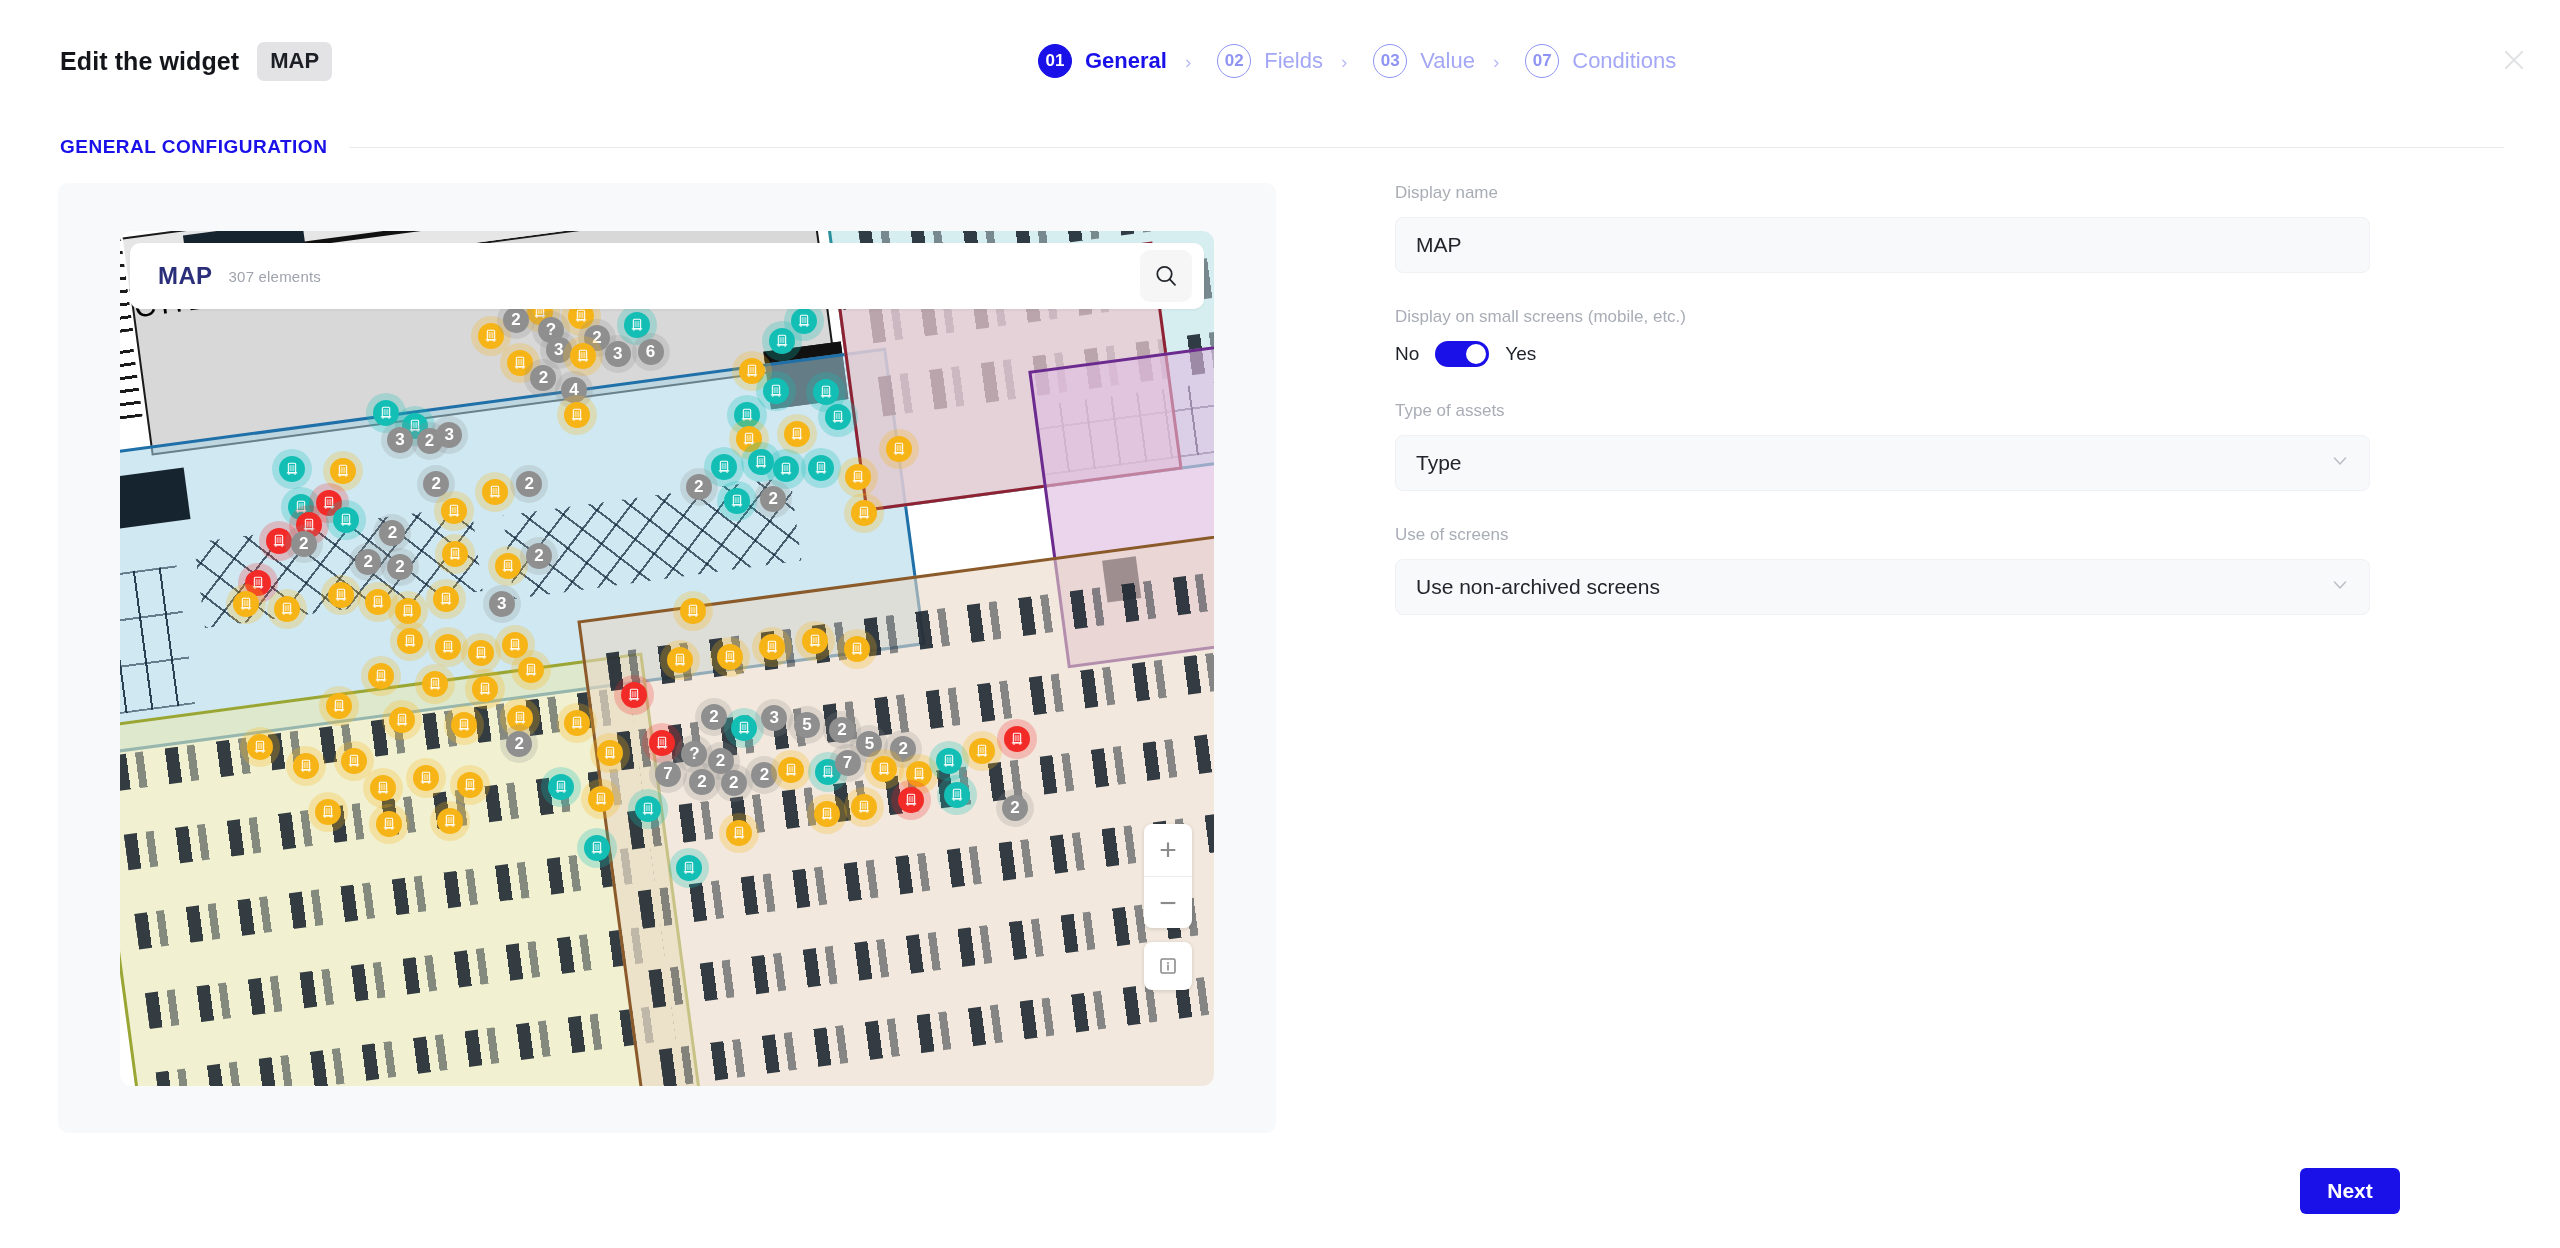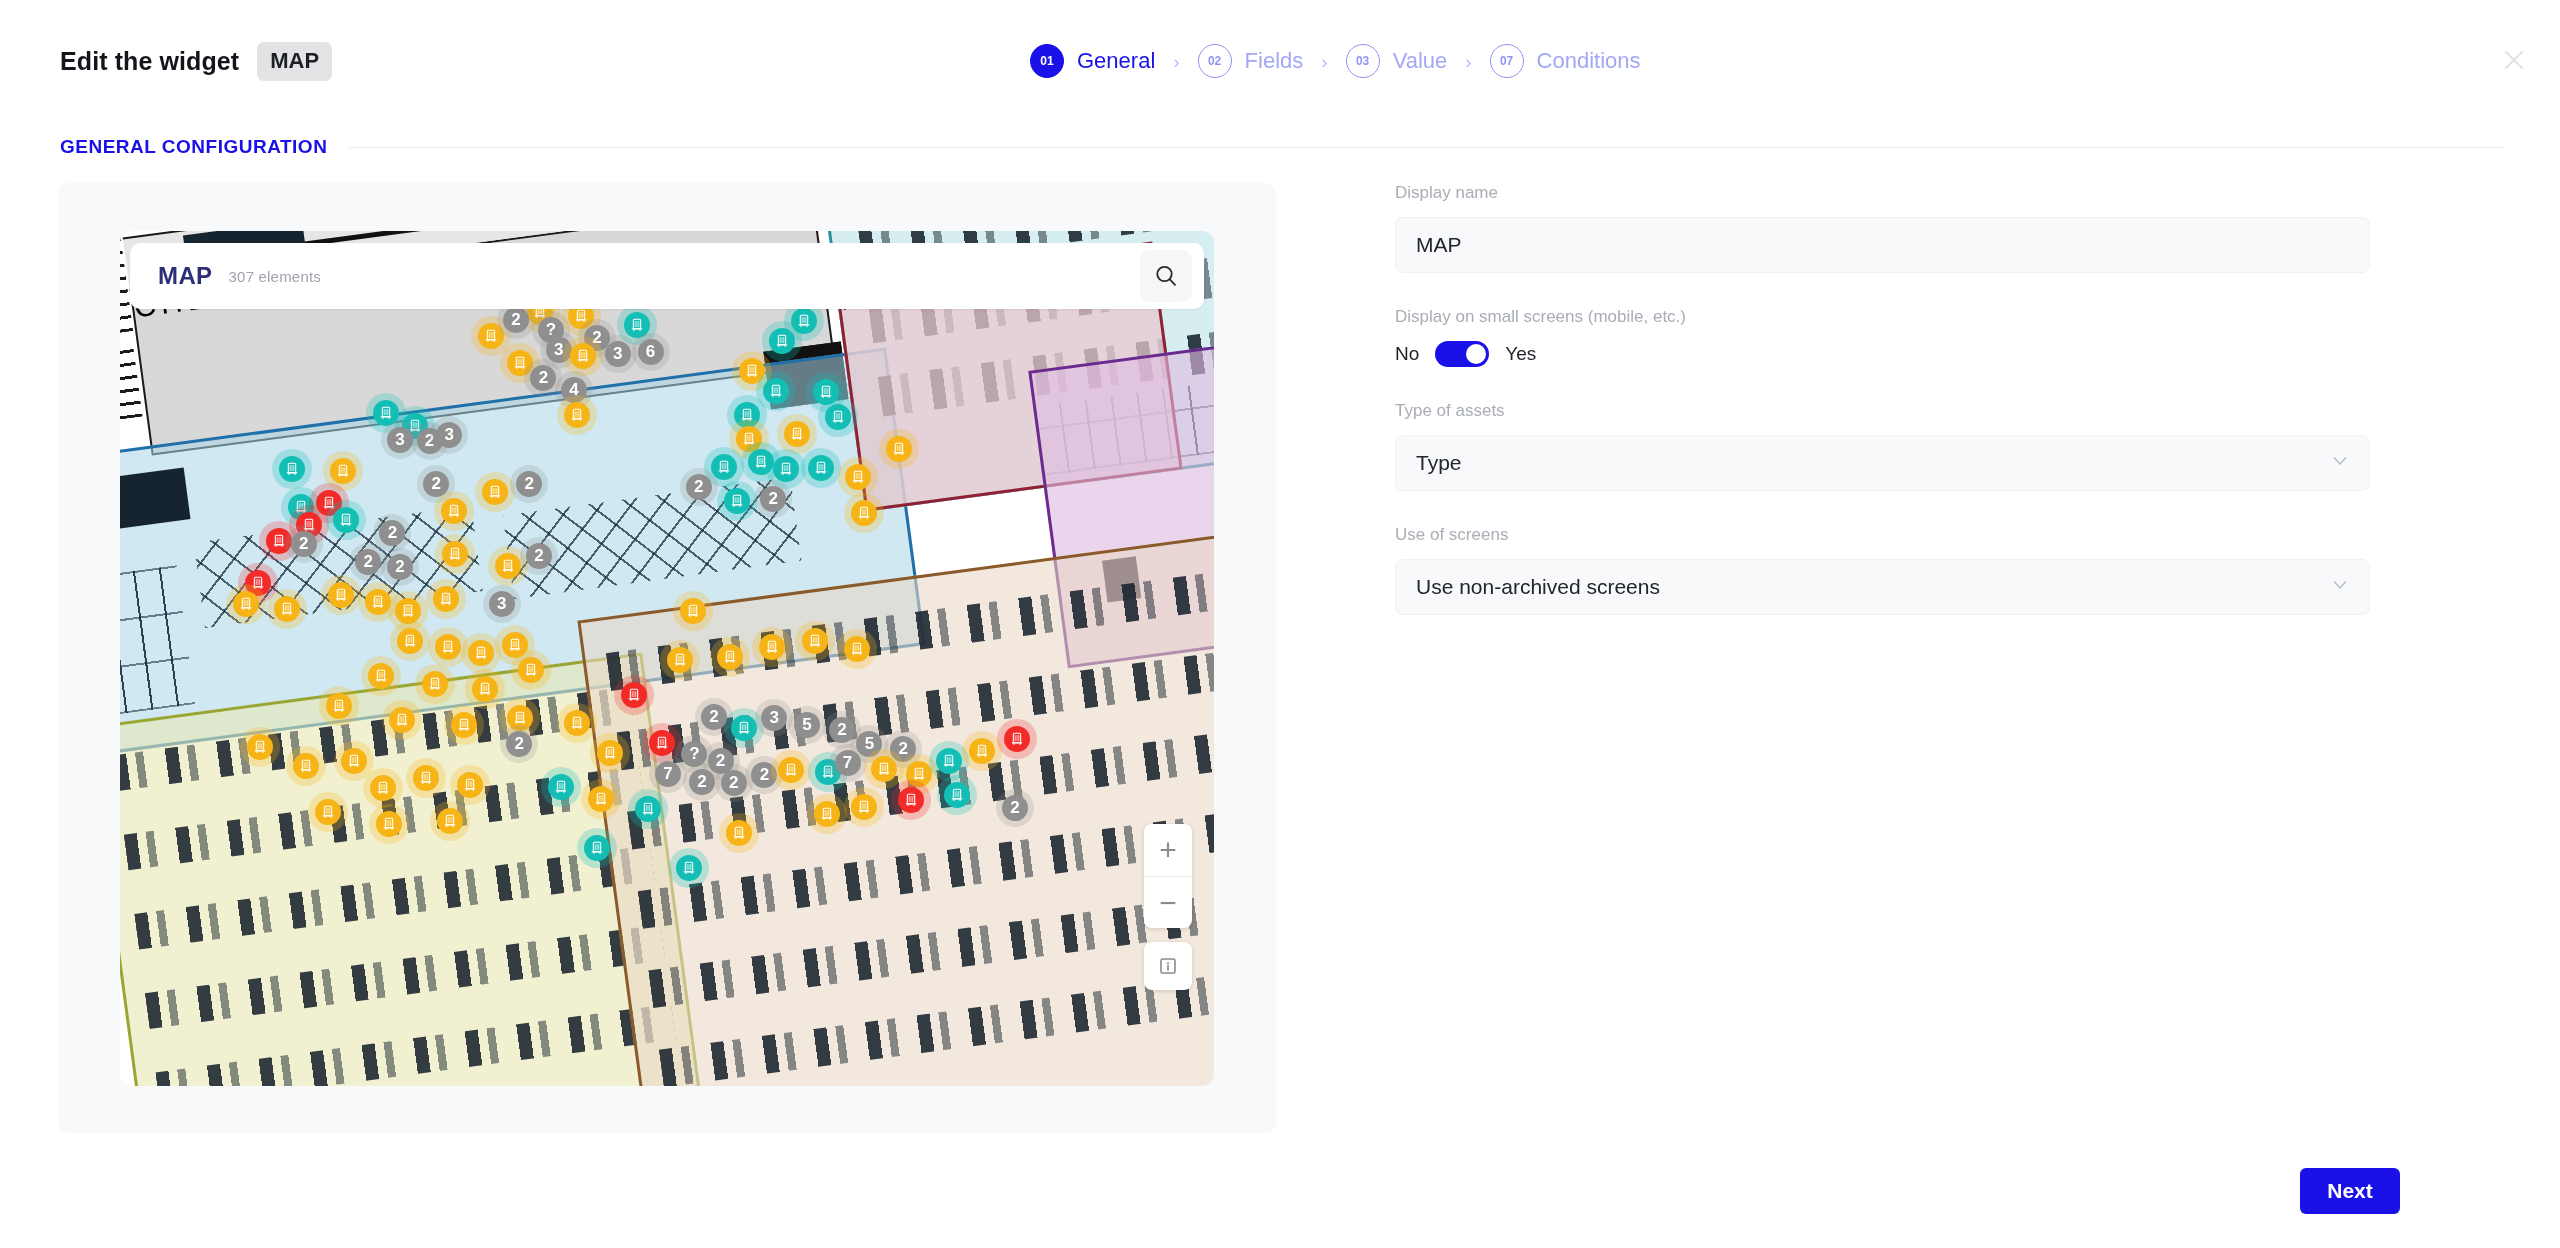--- a/index.html
+++ b/index.html
@@ -32,29 +32,29 @@
 
   
   .stepper {
     position: absolute; left: 1030px; top: 44px;
     display: flex; align-items: center; gap: 0;
   }
   .step { display: flex; align-items: center; gap: 13px; }
   .step-num {
     width: 34px; height: 34px; border-radius: 50%;
     display: flex; align-items: center; justify-content: center;
-    font-size: 12px; font-weight: 600;
+    font-size: 17px; font-weight: 600;
     border: 1.6px solid #8f93f3;
-    color: #8f93f3; background: #fff;
+    color: #8f93f3; background: #fff; margin-left: 8px;
   }
   .step.active .step-num {
     background: #1a11e8; border-color: #1a11e8; color: #fff;
   }
   .step-label { font-size: 22px; color: #a3a7f5; font-weight: 500; }
-  .step.active .step-label { color: #1a11e8; font-weight: 400; }
+  .step.active .step-label { color: #1a11e8; font-weight: 700; }
   .step-sep {
     margin: 0 18px; color: #b9bcf7; font-size: 19px; line-height: 1;
     display: flex; align-items: center;
   }
 
   .close-btn {
     position: absolute; right: 24px; top: 38px;
     width: 44px; height: 44px;
     display: flex; align-items: center; justify-content: center;
     cursor: pointer;

